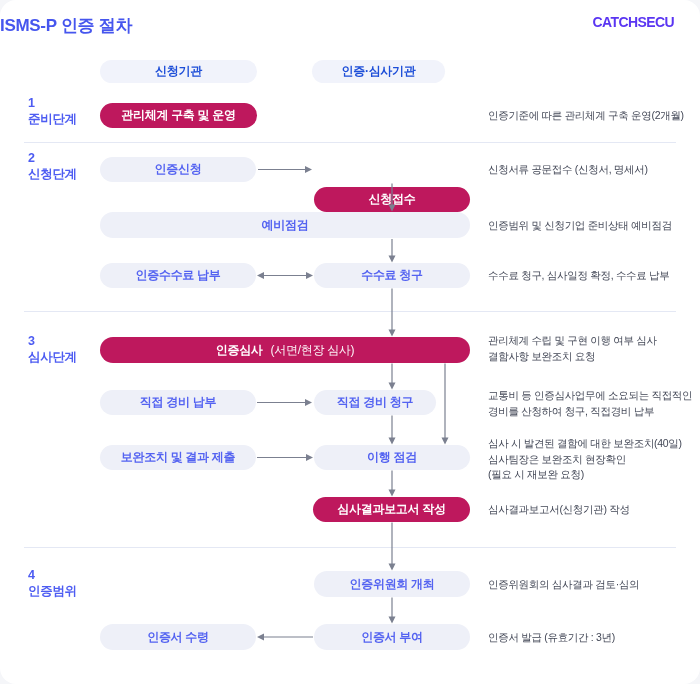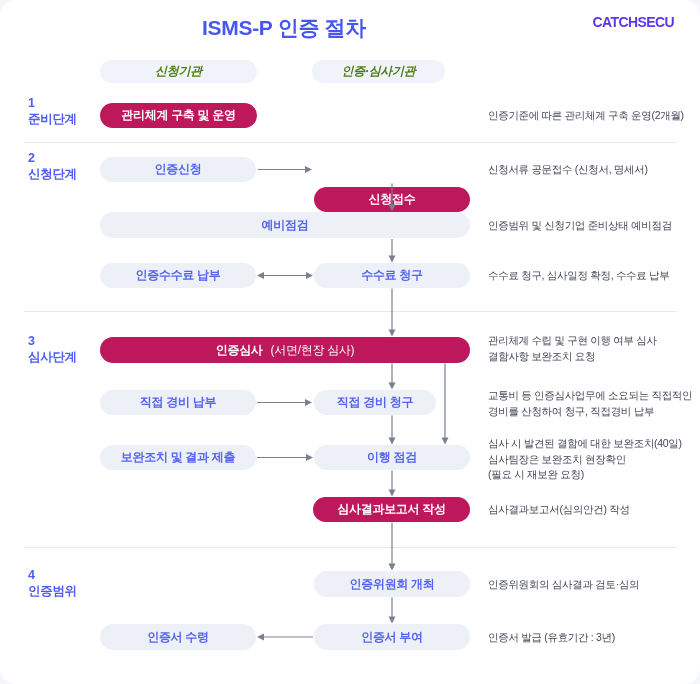--- a/index.html
+++ b/index.html
@@ -1,23 +1,23 @@
 <!DOCTYPE html>
 <html><head>
 <meta charset="utf-8">
 <style>
   * { margin:0; padding:0; box-sizing:border-box; }
   html,body { width:700px; height:684px; background:#f5f6f9; font-family:"Liberation Sans","DejaVu Sans",sans-serif; }
   .canvas { position:relative; width:700px; height:684px; background:#ffffff; border-radius:16px; overflow:hidden; }
-  .title { position:absolute; top:14px; left:0; width:568px; text-align:center; font-size:21px; font-weight:800; color:#4656ee; letter-spacing:-0.3px; }
+  .title { position:absolute; top:14px; left:0; width:568px; text-align:left; font-size:17px; font-weight:800; color:#4656ee; letter-spacing:-0.3px; }
   .logo { position:absolute; top:14px; right:26px; font-size:14px; font-weight:800; color:#5a35f2; letter-spacing:-0.6px; transform:scaleY(1.08); }
   .pill { position:absolute; display:flex; align-items:center; justify-content:center; font-size:12px; font-weight:700; border-radius:14px; letter-spacing:-0.3px; white-space:nowrap; }
   .pill.gray { background:#eef0f8; color:#5463f1; }
   .pill.blue { background:#be185d; color:#ffffff; }
-  .pill.head { background:#f1f3fb; color:#4d7c0f;font-style:italic; }
+  .pill.head { background:#f1f3fb; color:#1d4ed8; }
   .pill .sub { font-weight:400; margin-left:8px; opacity:0.95; }
   .stage { position:absolute; left:28px; color:#4d5cf2; font-size:12.5px; font-weight:700; line-height:16px; letter-spacing:-0.3px; }
   .stage span { display:block; }
   .divider { position:absolute; left:24px; width:652px; height:1px; background:#e4e8f4; }
   .desc { position:absolute; left:488px; color:#424756; font-size:10.5px; line-height:15.5px; letter-spacing:-0.3px; white-space:nowrap; }
   .desc span { display:block; }
   svg.connectors { position:absolute; top:0; left:0; pointer-events:none; }
   svg .ln { stroke:#7b8090; stroke-width:1.2; fill:none; }
   svg .ah { fill:#7b8090; stroke:none; }
 </style>
@@ -85,21 +85,21 @@
 
   <div class="pill gray" style="left:100px;top:445px;width:156px;height:25px;">보완조치 및 결과 제출</div>
   <div class="pill gray" style="left:314px;top:445px;width:156px;height:25px;">이행 점검</div>
   <div class="desc" style="top:436px;">
     <span>심사 시 발견된 결함에 대한 보완조치(40일)</span>
     <span>심사팀장은 보완조치 현장확인</span>
     <span>(필요 시 재보완 요청)</span>
   </div>
 
   <div class="pill blue" style="left:313px;top:497px;width:157px;height:25px;">심사결과보고서 작성</div>
-  <div class="desc" style="top:502px;">심사결과보고서(심의안건) 작성</div>
+  <div class="desc" style="top:502px;">심사결과보고서(신청기관) 작성</div>
 
   <div class="pill gray" style="left:314px;top:571px;width:156px;height:26px;">인증위원회 개최</div>
   <div class="desc" style="top:577px;">인증위원회의 심사결과 검토·심의</div>
 
   <div class="pill gray" style="left:100px;top:624px;width:156px;height:26px;">인증서 수령</div>
   <div class="pill gray" style="left:314px;top:624px;width:156px;height:26px;">인증서 부여</div>
   <div class="desc" style="top:630px;">인증서 발급 (유효기간 : 3년)</div>
 
   <svg class="connectors" width="700" height="684" viewBox="0 0 700 684">
 

